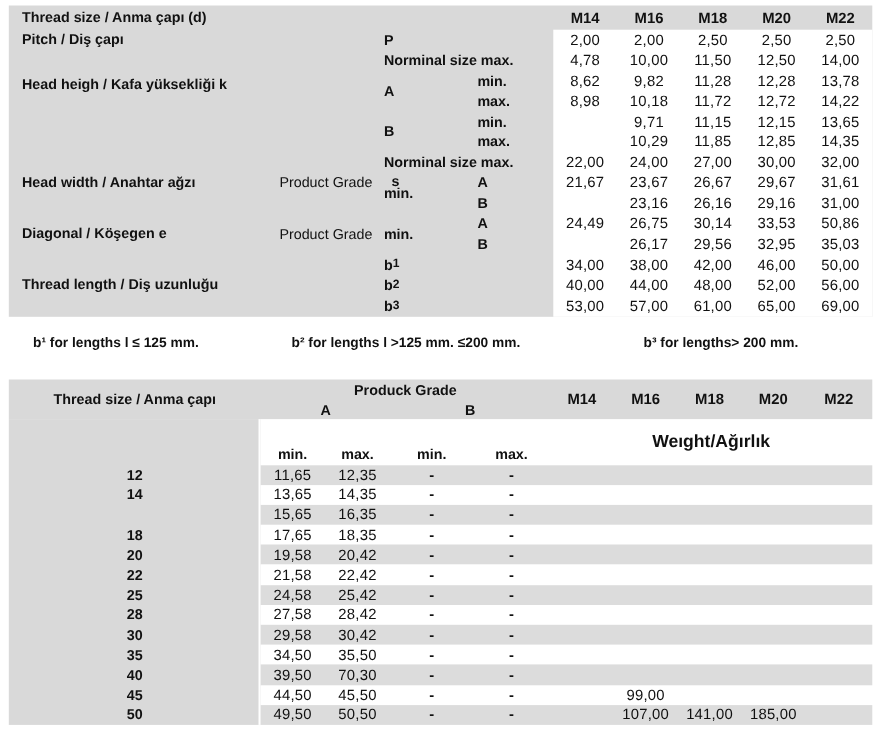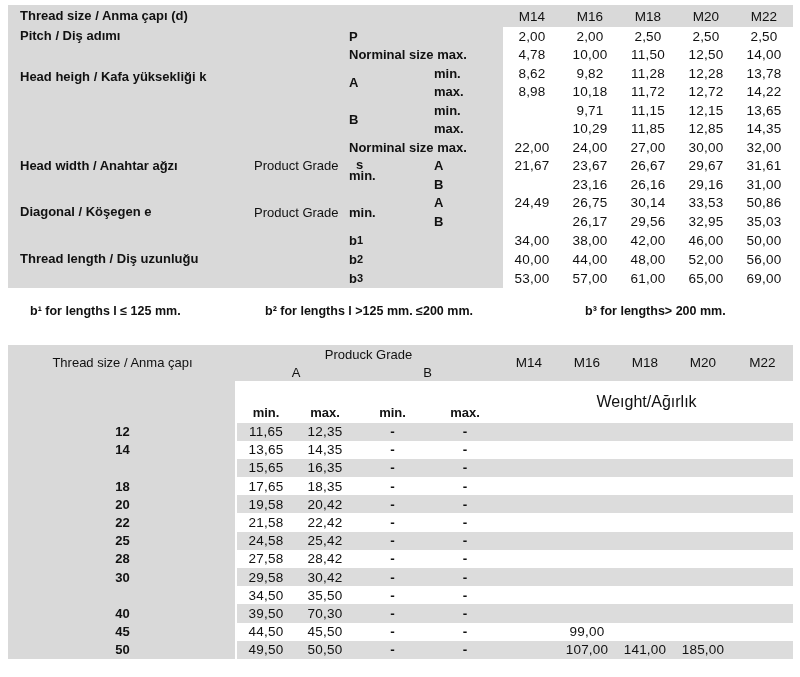--- a/index.html
+++ b/index.html
@@ -10,21 +10,21 @@
     grid-template-columns:244px 88px 92px 71px repeat(5,58px);
     grid-template-rows:22px repeat(11,18.5px) repeat(3,19px)}
 .t2{margin-top:21px;
     grid-template-columns:229px 58px 60px 75px 70px 58px 58px 58px 58px 61px;
     grid-template-rows:20px 16px 22px 20px repeat(13,18.2px)}
 .whitebg{background:#fff}
 .band{background:#d9d9d9}
 .leftcol{background:#d9d9d9;border-right:2px solid #fff}
 .sg{background:#dcdcdc}
 .vc{display:flex;align-items:center;justify-content:center;font-size:13.5px;letter-spacing:.2px}
-.hdr{display:flex;align-items:center;justify-content:center;font-weight:normal;font-size:13.5px}
+.hdr{display:flex;align-items:center;justify-content:center;font-weight:bold;font-size:13.5px}
 .lab{font-weight:bold;font-size:13px;display:flex;align-items:center;padding-left:12px;line-height:14px}
 .sub{font-weight:bold;font-size:13px;display:flex;align-items:center;padding-left:9px}
 .sub4{font-weight:bold;font-size:13px;display:flex;align-items:center;padding-left:2px}
 .pg{font-weight:normal;font-size:13px;display:flex;align-items:center;line-height:15px;padding-left:2px}
 .mm{font-weight:bold;font-size:13px;display:flex;align-items:flex-end;justify-content:center;padding-bottom:3px}
 .len{display:flex;align-items:center;justify-content:center;font-weight:bold;font-size:13px}
 .dash{font-weight:bold}
 .bsup sup{font-size:11px;line-height:0;vertical-align:4px}
 .fns{position:relative;height:20px;margin:16px 0 0 8px;font-size:12.5px;font-weight:bold}
 .fns span{position:absolute;top:0;white-space:nowrap}
@@ -37,21 +37,21 @@
 <div class="grid t1">
   <div class="whitebg" style="grid-area:2/5/16/10"></div>
 
   <div class="lab" style="grid-area:1/1/2/5">Thread size / Anma çapı (d)</div>
   <div class="hdr" style="grid-area:1/5/2/6">M14</div>
   <div class="hdr" style="grid-area:1/6/2/7">M16</div>
   <div class="hdr" style="grid-area:1/7/2/8">M18</div>
   <div class="hdr" style="grid-area:1/8/2/9">M20</div>
   <div class="hdr" style="grid-area:1/9/2/10">M22</div>
 
-  <div class="lab" style="grid-area:2/1/3/3">Pitch / Diş adımı</div>
+  <div class="lab" style="grid-area:2/1/3/3">Pitch / Diş çapı</div>
   <div class="sub" style="grid-area:2/3/3/4">P</div>
   <div class="vc" style="grid-area:2/5/3/6">2,00</div>
   <div class="vc" style="grid-area:2/6/3/7">2,00</div>
   <div class="vc" style="grid-area:2/7/3/8">2,50</div>
   <div class="vc" style="grid-area:2/8/3/9">2,50</div>
   <div class="vc" style="grid-area:2/9/3/10">2,50</div>
 
   <div class="lab" style="grid-area:3/1/8/3;padding-bottom:30px">Head heigh / Kafa yüksekliği  k</div>
   <div class="sub" style="grid-area:3/3/4/5">Norminal size max.</div>
   <div class="vc" style="grid-area:3/5/4/6">4,78</div>
@@ -242,20 +242,21 @@
   <div class="vc" style="grid-area:12/3/13/4">28,42</div>
   <div class="vc dash" style="grid-area:12/4/13/5">-</div>
   <div class="vc dash" style="grid-area:12/5/13/6">-</div>
 
   <div class="len" style="grid-area:13/1/14/2">30</div>
   <div class="vc" style="grid-area:13/2/14/3">29,58</div>
   <div class="vc" style="grid-area:13/3/14/4">30,42</div>
   <div class="vc dash" style="grid-area:13/4/14/5">-</div>
   <div class="vc dash" style="grid-area:13/5/14/6">-</div>
 
+  <div class="len" style="grid-area:14/1/15/2">35</div>
   <div class="vc" style="grid-area:14/2/15/3">34,50</div>
   <div class="vc" style="grid-area:14/3/15/4">35,50</div>
   <div class="vc dash" style="grid-area:14/4/15/5">-</div>
   <div class="vc dash" style="grid-area:14/5/15/6">-</div>
 
   <div class="len" style="grid-area:15/1/16/2">40</div>
   <div class="vc" style="grid-area:15/2/16/3">39,50</div>
   <div class="vc" style="grid-area:15/3/16/4">70,30</div>
   <div class="vc dash" style="grid-area:15/4/16/5">-</div>
   <div class="vc dash" style="grid-area:15/5/16/6">-</div>

